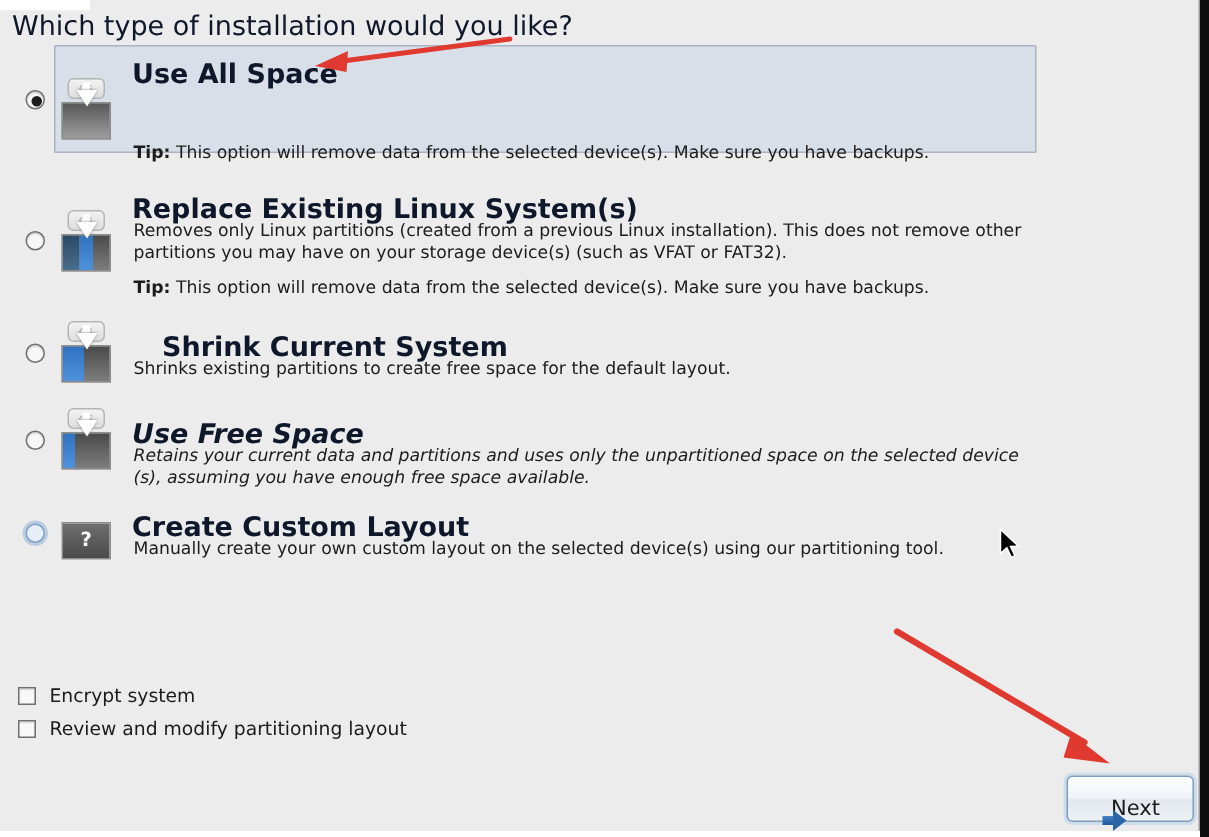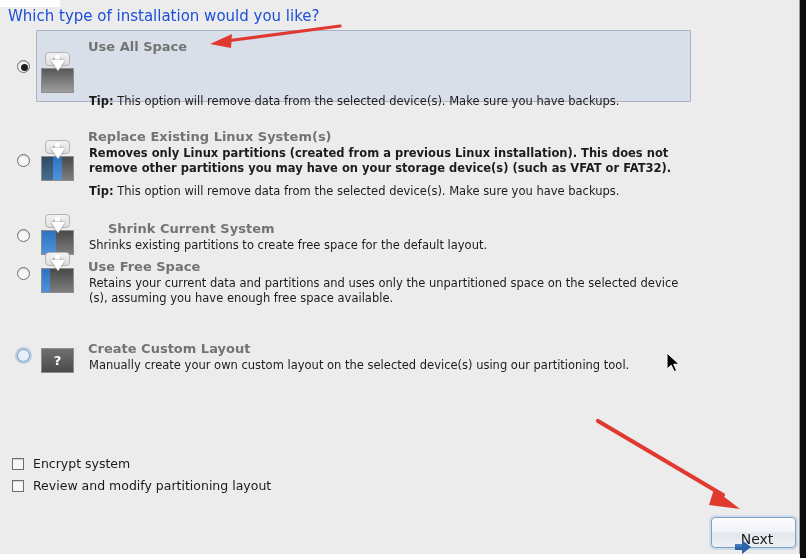--- a/index.html
+++ b/index.html
@@ -42,21 +42,21 @@
 
   
   #content {
     position: absolute; left: 0; top: 7px;
     width: 800px; height: 547px;
     background: #ececec;
   }
 
   #question {
     position: absolute; left: 8px; top: 0px;
-    font-size: 15px; color: #1d4ed8;
+    font-size: 18px; color: #0f172a;
     white-space: nowrap;
   }
 
   
   .option {
     position: absolute; left: 0;
     width: 800px;
   }
   .option .radio {
     position: absolute; left: 17px;
@@ -132,21 +132,21 @@
     width: 33px; height: 25px;
     border: 1px solid #8e8e8e;
     background: linear-gradient(#6f6f6f,#4a4a4a);
     color: #ffffff;
     font-size: 13px; font-weight: bold;
     text-align: center; line-height: 24px;
   }
 
   .opt-title {
     position: absolute;
-    font-size: 13px; font-weight: bold; color: #737373;
+    font-size: 18px; font-weight: bold; color: #0f172a;
     white-space: nowrap;
   }
   .opt-desc {
     position: absolute;
     font-size: 11.5px; color: #1c1c1c;
     line-height: 15px;
   }
   .opt-tip {
     position: absolute;
     font-size: 11.5px; color: #1c1c1c;
@@ -256,40 +256,40 @@
         <div class="os-tab">OS</div>
         <div class="arrow-stem"></div>
         <div class="arrow"></div>
         <div class="disk">
           <div class="seg" style="left:0;width:34%;background:linear-gradient(#2c4a66,#4a6d8c);"></div>
           <div class="seg" style="left:34%;width:32%;background:linear-gradient(#2f72c0,#4f92dc);"></div>
           <div class="seg" style="left:66%;width:34%;background:linear-gradient(#4a4a4a,#7d7d7d);"></div>
         </div>
       </div>
       <div class="opt-title" style="left:88px;top:10px;">Replace Existing Linux System(s)</div>
-      <div class="opt-desc" style="left:89px;top:27px;width:600px;font-weight:bold;">Removes only Linux partitions (created from a previous Linux installation).  This does not remove other partitions you may have on your storage device(s) (such as VFAT or FAT32).</div>
+      <div class="opt-desc" style="left:89px;top:27px;width:600px;">Removes only Linux partitions (created from a previous Linux installation).  This does not remove other partitions you may have on your storage device(s) (such as VFAT or FAT32).</div>
       <div class="opt-tip" style="left:89px;top:65px;"><b>Tip:</b> <span>This option will remove data from the selected device(s).  Make sure you have backups.</span></div>
     </div>
 
     <div class="option" style="top:206px;height:46px;">
       <div class="radio" style="top:16px;"></div>
       <div class="dicon" style="left:40px;top:1px;">
         <div class="os-tab">OS</div>
         <div class="arrow-stem"></div>
         <div class="arrow"></div>
         <div class="disk">
           <div class="seg" style="left:0;width:46%;background:linear-gradient(#2f72c0,#4f92dc);"></div>
           <div class="seg" style="left:46%;width:54%;background:linear-gradient(#4a4a4a,#7d7d7d);"></div>
         </div>
       </div>
       <div class="opt-title" style="left:88px;top:8px;margin-left:20px;">Shrink Current System</div>
       <div class="opt-desc" style="left:89px;top:25px;width:600px;">Shrinks existing partitions to create free space for the default layout.</div>
     </div>
 
-    <div class="option" style="top:244px;height:58px;">
+    <div class="option" style="top:264px;height:58px;font-style:italic;">
       <div class="radio" style="top:16px;"></div>
       <div class="dicon" style="left:40px;top:1px;">
         <div class="os-tab">OS</div>
         <div class="arrow-stem"></div>
         <div class="arrow"></div>
         <div class="disk">
           <div class="seg" style="left:0;width:26%;background:linear-gradient(#2f72c0,#4f92dc);"></div>
           <div class="seg" style="left:26%;width:74%;background:linear-gradient(#4a4a4a,#7d7d7d);"></div>
         </div>
       </div>

